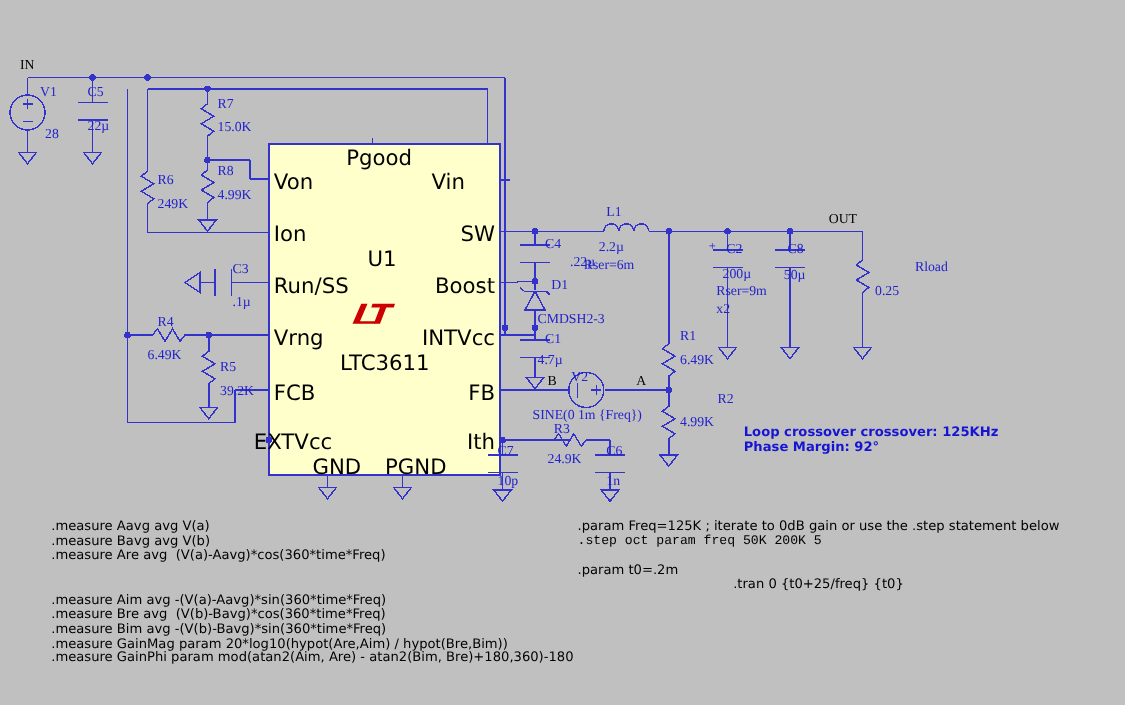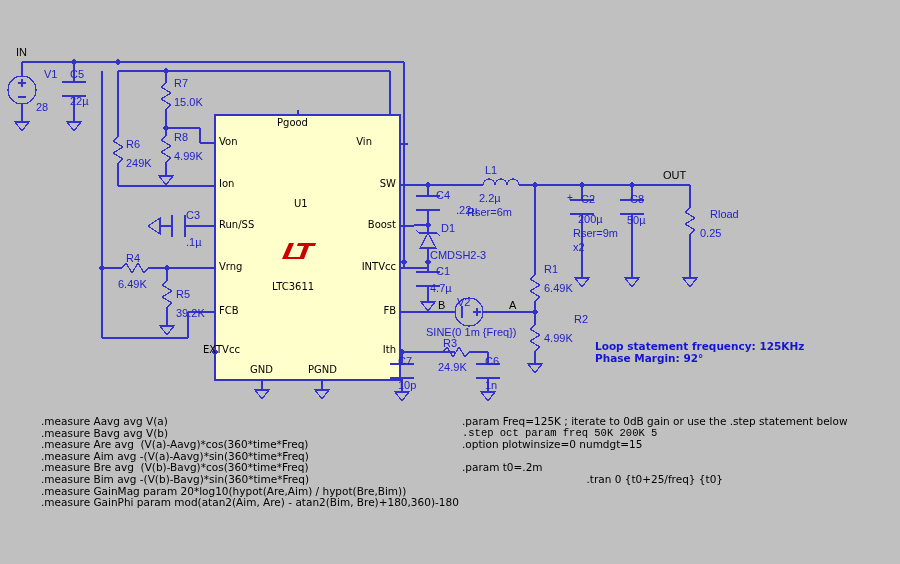--- a/index.html
+++ b/index.html
@@ -13,21 +13,21 @@
     font-family: "DejaVu Sans", sans-serif;
     overflow: hidden;
   }
   #schematic-svg {
     position: absolute; left: 0; top: 0;
     width: 900px; height: 564px;
   }
   .lbl {
     position: absolute;
     color: #2222cc;
-    font-family: Liberation Sans, sans-serif;
+    font-family: Liberation Serif, serif;
     font-size: 11px;
     line-height: 12px;
     white-space: pre;
   }
   .lbl.blk { color: #000000; }
   .directive {
     position: absolute;
     color: #000000;
     font-family: "DejaVu Sans", sans-serif;
     font-size: 10.5px;
@@ -40,21 +40,21 @@
     font-family: "DejaVu Sans", sans-serif;
     font-size: 10.5px;
     line-height: 12px;
     font-weight: bold;
     white-space: pre;
   }
   .ic-text {
     position: absolute;
     color: #000000;
     font-family: "DejaVu Sans", sans-serif;
-    font-size: 10px;
+    font-size: 17px;
     white-space: pre;
   }
 </style>
 </head>
 <body>
 
 <div id="root">
 
   <svg id="schematic-svg" viewBox="0 0 900 564" xmlns="http://www.w3.org/2000/svg">
     <defs>
@@ -333,21 +333,21 @@
   <div class="ic-text" style="left:396px; top:261px; transform:translateX(-100%);text-align:center;">INTVcc</div>
   <div class="ic-text" style="left:396px; top:305px; transform:translateX(-100%);">FB</div>
   <div class="ic-text" style="left:396px; top:344px; transform:translateX(-100%);">Ith</div>
 
   <div class="ic-text" style="left:250px; top:364px;">GND</div>
   <div class="ic-text" style="left:308px; top:364px;">PGND</div>
 
   <div class="ic-text" style="left:294px; top:198px;">U1</div>
   <div class="ic-text" style="left:272px; top:281px;">LTC3611</div>
 
-  <div class="lbl" style="left:44px; top:68px;">V1</div>
+  <div class="lbl" style="left:32px; top:68px;">V1</div>
   <div class="lbl" style="left:36px; top:101px;">28</div>
 
   <div class="lbl" style="left:70px; top:68px;">C5</div>
   <div class="lbl" style="left:70px; top:95px;">22µ</div>
 
   <div class="lbl" style="left:174px; top:77px;">R7</div>
   <div class="lbl" style="left:174px; top:96px;">15.0K</div>
 
   <div class="lbl" style="left:126px; top:138px;">R6</div>
   <div class="lbl" style="left:126px; top:157px;">249K</div>
@@ -379,56 +379,55 @@
 
   <div class="lbl" style="left:581px; top:193px;">C2</div>
   <div class="lbl" style="left:578px; top:213px;">200µ</div>
   <div class="lbl" style="left:573px; top:227px;">Rser=9m</div>
   <div class="lbl" style="left:573px; top:241px;">x2</div>
   <div class="lbl" style="left:567px; top:192px; font-size:10px;">+</div>
 
   <div class="lbl" style="left:630px; top:193px;">C8</div>
   <div class="lbl" style="left:627px; top:214px;">50µ</div>
 
-  <div class="lbl" style="left:710px; top:208px;">Rload</div>
+  <div class="lbl" style="left:732px; top:208px;">Rload</div>
   <div class="lbl" style="left:700px; top:227px;">0.25</div>
 
   <div class="lbl" style="left:544px; top:263px;">R1</div>
   <div class="lbl" style="left:544px; top:282px;">6.49K</div>
 
   <div class="lbl" style="left:544px; top:313px;margin-left:30px;">R2</div>
   <div class="lbl" style="left:544px; top:332px;">4.99K</div>
 
   <div class="lbl" style="left:457px; top:296px;">V2</div>
   <div class="lbl" style="left:426px; top:326px;">SINE(0 1m {Freq})</div>
 
   <div class="lbl" style="left:398px; top:355px;">C7</div>
   <div class="lbl" style="left:398px; top:379px;">10p</div>
 
   <div class="lbl" style="left:443px; top:337px;">R3</div>
   <div class="lbl" style="left:438px; top:361px;">24.9K</div>
 
   <div class="lbl" style="left:485px; top:355px;">C6</div>
   <div class="lbl" style="left:485px; top:379px;">1n</div>
 
-  <div class="note" style="left:595px; top:340px;">Loop statement frequency: 125KHz</div>
+  <div class="note" style="left:595px; top:340px;">Loop crossover crossover: 125KHz</div>
   <div class="note" style="left:595px; top:352px;">Phase Margin: 92°</div>
 
   <div id="directives-left" style="position:absolute; left:41px; top:416px;">
       <div class="directive" style="position: relative; height: 11.6px;">.measure Aavg avg V(a)</div>
       <div class="directive" style="position: relative; height: 11.6px;">.measure Bavg avg V(b)</div>
       <div class="directive" style="position: relative; height: 11.6px;">.measure Are avg  (V(a)-Aavg)*cos(360*time*Freq)</div>
-      <div class="directive" style="position: relative; height: 11.6px;">.measure Aim avg -(V(a)-Aavg)*sin(360*time*Freq)</div>
+      <div class="directive" style="position: relative; height: 11.6px; margin-top: 24px;">.measure Aim avg -(V(a)-Aavg)*sin(360*time*Freq)</div>
       <div class="directive" style="position: relative; height: 11.6px;">.measure Bre avg  (V(b)-Bavg)*cos(360*time*Freq)</div>
       <div class="directive" style="position: relative; height: 11.6px;">.measure Bim avg -(V(b)-Bavg)*sin(360*time*Freq)</div>
       <div class="directive" style="position: relative; height: 11.6px;">.measure GainMag param 20*log10(hypot(Are,Aim) / hypot(Bre,Bim))</div>
       <div class="directive" style="position: relative; height: 11.6px;">.measure GainPhi param mod(atan2(Aim, Are) - atan2(Bim, Bre)+180,360)-180</div>
     </div>
   <div id="directives-right" style="position:absolute; left:462px; top:416px;">
       <div class="directive" style="position: relative; height: 11.6px;">.param Freq=125K ; iterate to 0dB gain or use the .step statement below</div>
       <div class="directive" style="position: relative; height: 11.6px; font-family: Liberation Mono, monospace;">.step oct param freq 50K 200K 5</div>
-      <div class="directive" style="position: relative; height: 11.6px;">.option plotwinsize=0 numdgt=15</div>
       <div class="directive" style="position: relative; height: 11.6px;">&nbsp;</div>
       <div class="directive" style="position: relative; height: 11.6px;">.param t0=.2m</div>
       <div class="directive" style="position: relative; height: 11.6px; text-align: center;">.tran 0 {t0+25/freq} {t0}</div>
     </div>
 
 </div>
 
 </body></html>

